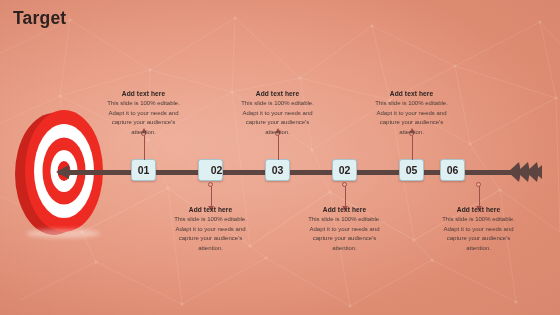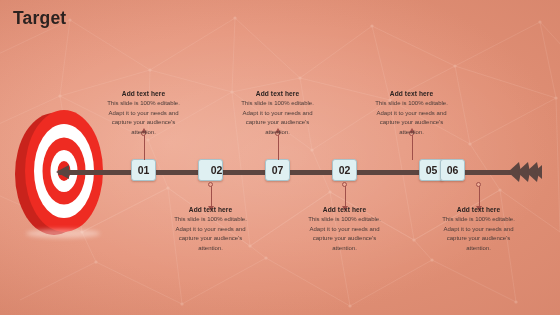--- a/index.html
+++ b/index.html
@@ -269,37 +269,37 @@
         <div class="tb-body">This slide is 100% editable. Adapt it to your needs and capture your audience's attention.</div>
       </div>
       <div class="node" style="left: 198px; padding-left: 12px;">02</div>
       <div class="connector down" style="left: 210.5px;"></div>
       <div class="conn-dot down" style="left: 208px;"></div>
       <div class="conn-arrow down" style="left: 207.5px;"></div>
       <div class="text-block below" style="left: 167.5px;">
         <div class="tb-heading">Add text here</div>
         <div class="tb-body">This slide is 100% editable. Adapt it to your needs and capture your audience's attention.</div>
       </div>
-      <div class="node" style="left: 265px;">07</div>
+      <div class="node" style="left: 265px;">03</div>
       <div class="connector up" style="left: 277.5px;"></div>
       <div class="conn-dot up" style="left: 275px;"></div>
       <div class="conn-arrow up" style="left: 274.5px;"></div>
       <div class="text-block above" style="left: 234.5px;">
         <div class="tb-heading">Add text here</div>
         <div class="tb-body">This slide is 100% editable. Adapt it to your needs and capture your audience's attention.</div>
       </div>
       <div class="node" style="left: 332px;">02</div>
       <div class="connector down" style="left: 344.5px;"></div>
       <div class="conn-dot down" style="left: 342px;"></div>
       <div class="conn-arrow down" style="left: 341.5px;"></div>
       <div class="text-block below" style="left: 301.5px;">
         <div class="tb-heading">Add text here</div>
         <div class="tb-body">This slide is 100% editable. Adapt it to your needs and capture your audience's attention.</div>
       </div>
-      <div class="node" style="left: 419px;">05</div>
+      <div class="node" style="left: 399px;">05</div>
       <div class="connector up" style="left: 411.5px;"></div>
       <div class="conn-dot up" style="left: 409px;"></div>
       <div class="conn-arrow up" style="left: 408.5px;"></div>
       <div class="text-block above" style="left: 368.5px;">
         <div class="tb-heading">Add text here</div>
         <div class="tb-body">This slide is 100% editable. Adapt it to your needs and capture your audience's attention.</div>
       </div>
       <div class="node" style="left: 440px;">06</div>
       <div class="connector down" style="left: 478.5px;"></div>
       <div class="conn-dot down" style="left: 476px;"></div>

